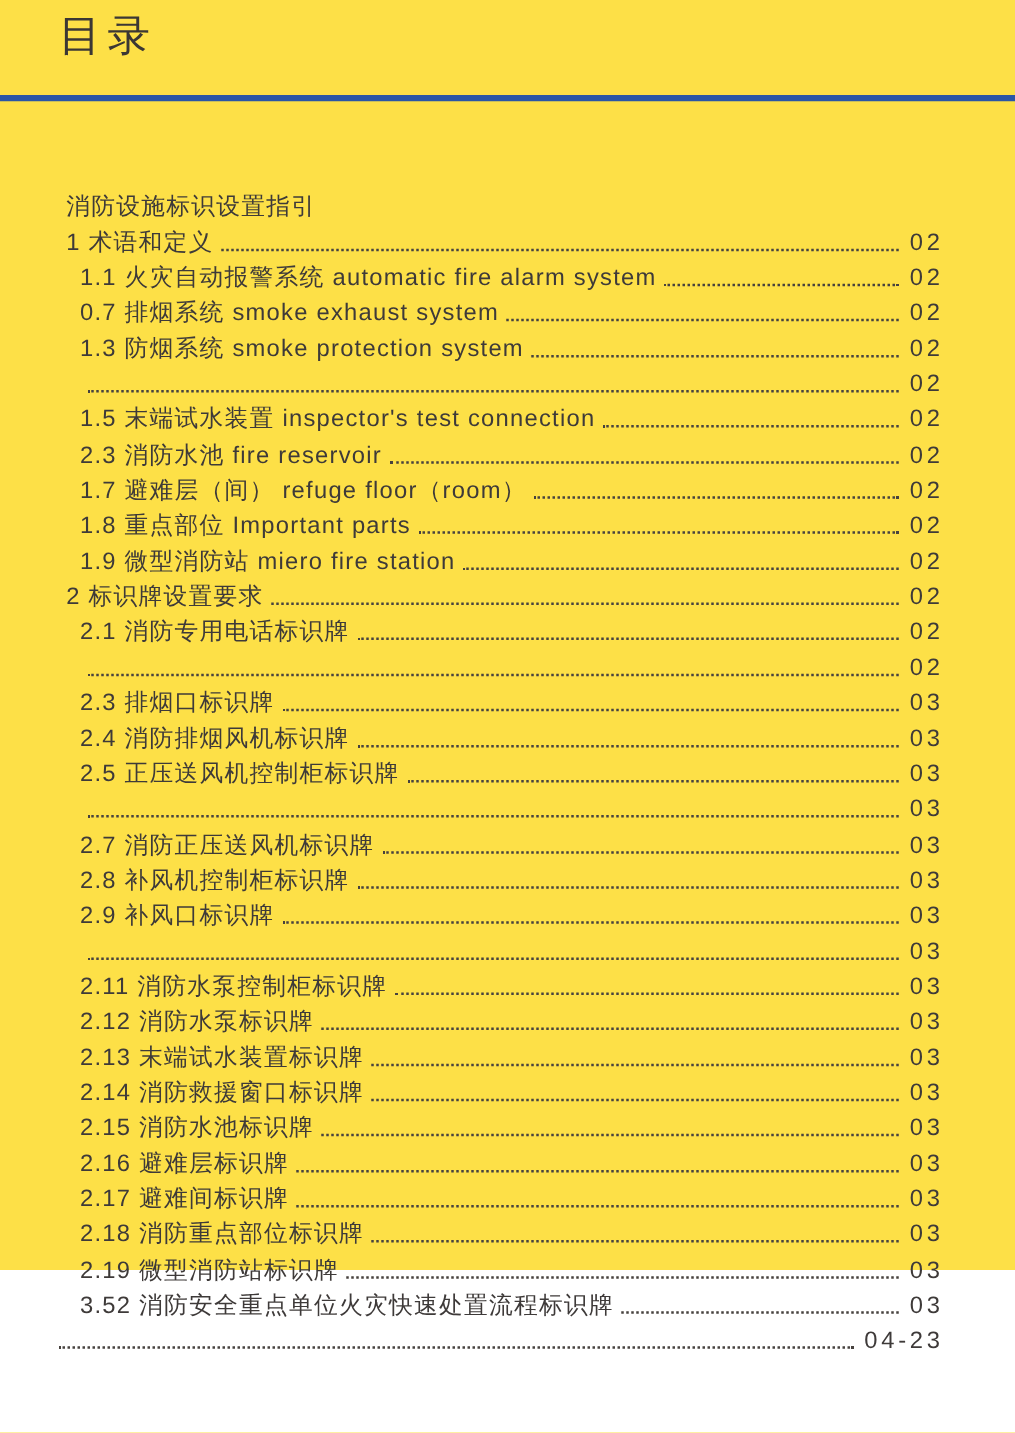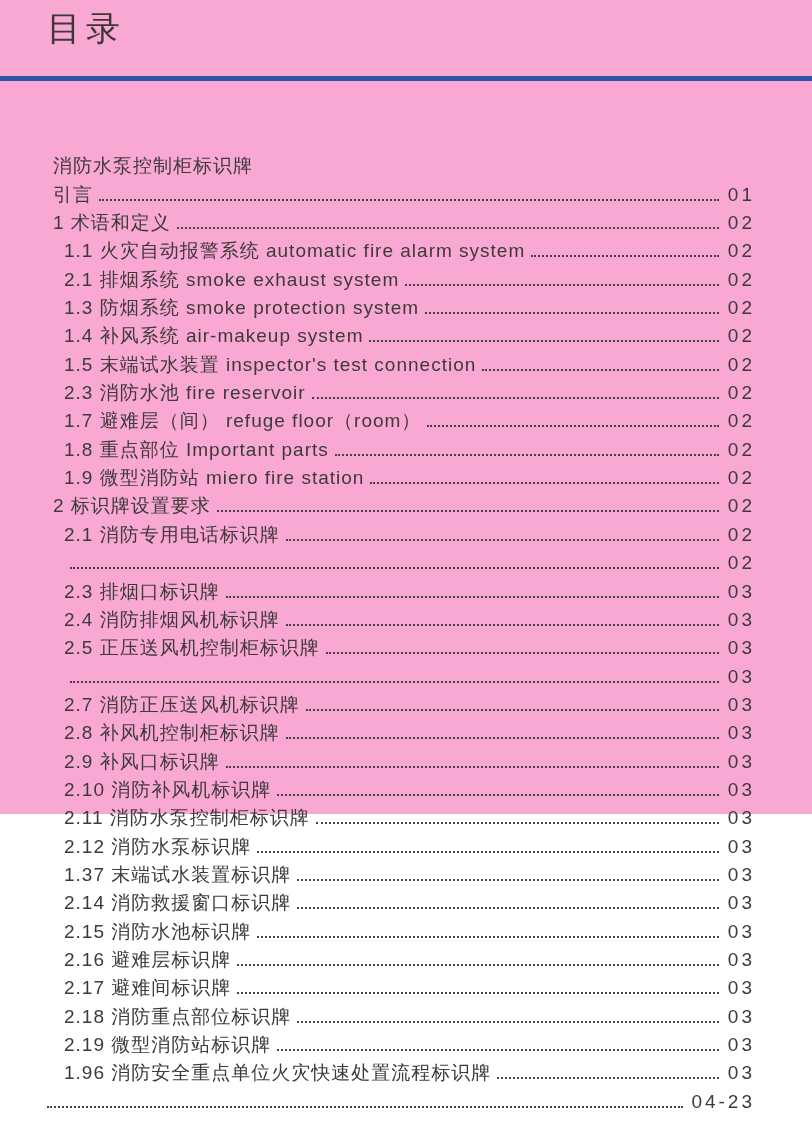--- a/index.html
+++ b/index.html
@@ -8,22 +8,22 @@
     width: 812px;
     height: 1146px;
     background: #ffffff;
     font-family: "Liberation Sans", "DejaVu Sans", sans-serif;
     color: #3e3a39;
     overflow: hidden;
   }
   .doc-page {
     position: relative;
     width: 812px;
-    height: 814px;
-    background: #f9a8d4;
+    height: 1016px;
+    background: #fde047;
   }
   .doc-title {
     position: absolute;
     left: 47px;
     top: 6px;
     margin: 0;
     font-size: 34px;
     font-weight: 500;
     letter-spacing: 5px;
     color: #3b3734;
@@ -76,51 +76,45 @@
 </style>
 </head>
 <body>
 
 <div class="doc-page">
   <h1 class="doc-title">目录</h1>
   <div class="header-rule"></div>
 
   <div class="toc-list">
       <div class="row lvl1 no-leader">
-    <span class="label">消防水泵控制柜标识牌</span>
+    <span class="label">消防设施标识设置指引</span>
     <span class="dots"></span>
     <span class="page-num"></span>
-  </div>
-      <div class="row lvl1">
-    <span class="label">引言</span>
-    <span class="dots"></span>
-    <span class="page-num">01</span>
   </div>
       <div class="row lvl1">
     <span class="label">1 术语和定义</span>
     <span class="dots"></span>
     <span class="page-num">02</span>
   </div>
       <div class="row lvl2">
     <span class="label">1.1 火灾自动报警系统 automatic fire alarm system</span>
     <span class="dots"></span>
     <span class="page-num">02</span>
   </div>
       <div class="row lvl2">
-    <span class="label">2.1 排烟系统 smoke exhaust system</span>
+    <span class="label">0.7 排烟系统 smoke exhaust system</span>
     <span class="dots"></span>
     <span class="page-num">02</span>
   </div>
       <div class="row lvl2">
     <span class="label">1.3 防烟系统 smoke protection system</span>
     <span class="dots"></span>
     <span class="page-num">02</span>
   </div>
       <div class="row lvl2">
-    <span class="label">1.4 补风系统 air-makeup system</span>
     <span class="dots"></span>
     <span class="page-num">02</span>
   </div>
       <div class="row lvl2">
     <span class="label">1.5 末端试水装置 inspector's test connection</span>
     <span class="dots"></span>
     <span class="page-num">02</span>
   </div>
       <div class="row lvl2">
     <span class="label">2.3 消防水池 fire reservoir</span>
@@ -184,36 +178,35 @@
     <span class="label">2.8 补风机控制柜标识牌</span>
     <span class="dots"></span>
     <span class="page-num">03</span>
   </div>
       <div class="row lvl2">
     <span class="label">2.9 补风口标识牌</span>
     <span class="dots"></span>
     <span class="page-num">03</span>
   </div>
       <div class="row lvl2">
-    <span class="label">2.10 消防补风机标识牌</span>
     <span class="dots"></span>
     <span class="page-num">03</span>
   </div>
       <div class="row lvl2">
     <span class="label">2.11 消防水泵控制柜标识牌</span>
     <span class="dots"></span>
     <span class="page-num">03</span>
   </div>
       <div class="row lvl2">
     <span class="label">2.12 消防水泵标识牌</span>
     <span class="dots"></span>
     <span class="page-num">03</span>
   </div>
       <div class="row lvl2">
-    <span class="label">1.37 末端试水装置标识牌</span>
+    <span class="label">2.13 末端试水装置标识牌</span>
     <span class="dots"></span>
     <span class="page-num">03</span>
   </div>
       <div class="row lvl2">
     <span class="label">2.14 消防救援窗口标识牌</span>
     <span class="dots"></span>
     <span class="page-num">03</span>
   </div>
       <div class="row lvl2">
     <span class="label">2.15 消防水池标识牌</span>
@@ -234,21 +227,21 @@
     <span class="label">2.18 消防重点部位标识牌</span>
     <span class="dots"></span>
     <span class="page-num">03</span>
   </div>
       <div class="row lvl2">
     <span class="label">2.19 微型消防站标识牌</span>
     <span class="dots"></span>
     <span class="page-num">03</span>
   </div>
       <div class="row lvl2">
-    <span class="label">1.96 消防安全重点单位火灾快速处置流程标识牌</span>
+    <span class="label">3.52 消防安全重点单位火灾快速处置流程标识牌</span>
     <span class="dots"></span>
     <span class="page-num">03</span>
   </div>
       <div class="row lvl0">
     <span class="dots"></span>
     <span class="page-num">04-23</span>
   </div>
     </div>
 </div>
 

